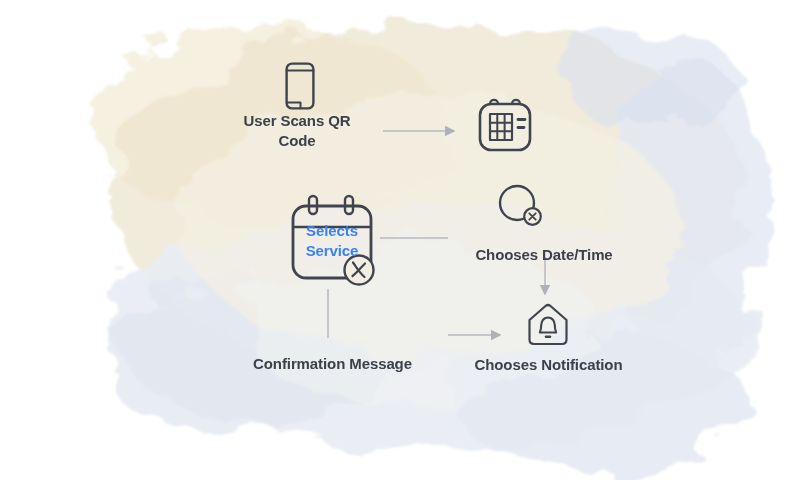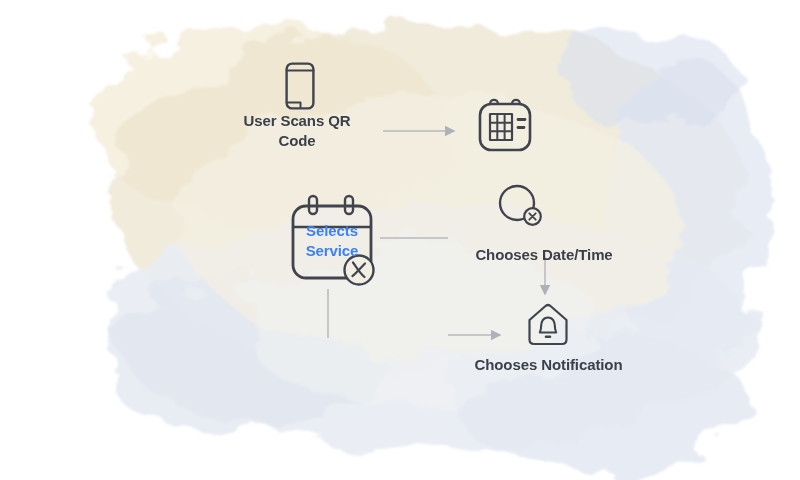--- a/index.html
+++ b/index.html
@@ -105,20 +105,21 @@
       <rect x="20" y="2" width="8" height="18" rx="4" stroke-width="2.4"></rect>
       <rect x="56" y="2" width="8" height="18" rx="4" stroke-width="2.4"></rect>
       <path d="M4,33 H82" stroke-width="2.4"></path>
       <circle cx="70" cy="76" r="14.5" fill="#f2eee1" stroke-width="2.4"></circle>
       <path d="M64,68.5 C66.5,72 70.5,79 75.5,83" stroke-width="2.2"></path>
       <path d="M76,69.5 C71.5,74 67,79.5 63.5,82" stroke-width="2.2"></path>
     </svg>
     <div class="in-cal-label">Selects Service</div>
   </div>
 
+  <div class="node-label" style="left:240px;top:354px;width:185px;">Confirmation Message</div>
 
   <div class="node" style="left:525px;top:300px;width:46px;height:50px;">
     <svg class="icon-svg" viewBox="0 0 46 50" fill="none" stroke="#40444e" stroke-width="2.2" stroke-linecap="round" stroke-linejoin="round">
       <path d="M4.5,20 L20.5,6 Q23,4 25.5,6 L41.5,20 L41.5,39.5 Q41.5,44 37,44 L9,44 Q4.5,44 4.5,39.5 Z"></path>
       <path d="M14.8,32.5 l1.1,-3.6 c0,-7.6 2.6,-11.4 7.1,-11.4 s7.1,3.8 7.1,11.4 l1.1,3.6 z" stroke-width="2"></path>
       <path d="M21,36.7 h4" stroke-width="2.6"></path>
     </svg>
   </div>
   <div class="node-label" style="left:456px;top:355px;width:185px;">Chooses Notification</div>
 

